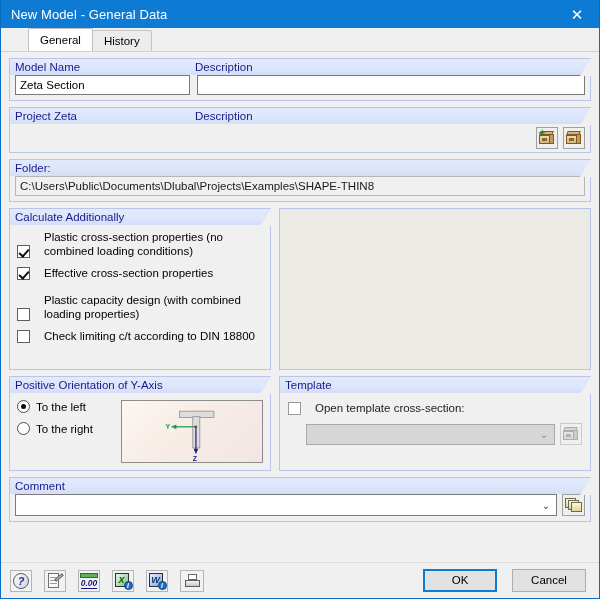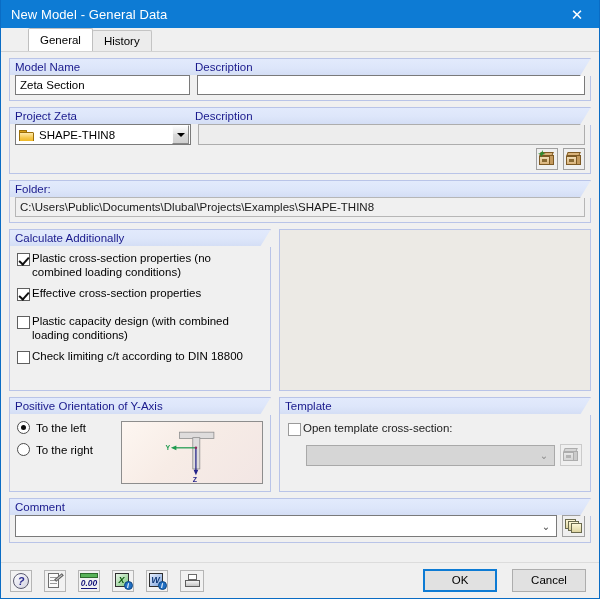--- a/index.html
+++ b/index.html
@@ -131,21 +131,21 @@
   
   .cb{
     width:13px;height:13px;border:1px solid #5f5f5f;background:#fff;box-sizing:border-box;
     flex:0 0 13px;position:relative;margin-top:1px;
   }
   .cb.checked:after{
     content:"";position:absolute;left:3px;top:1px;width:4px;height:8px;
     border:solid #0f0f0f;border-width:0 2px 2px 0;transform:rotate(42deg);
   }
   .cb.disabled{border-color:#9a9a9a;background:#fff;}
-  .chk-row{display:flex;gap:2px;align-items:flex-start;margin-bottom:8px;}
+  .chk-row{display:flex;gap:14px;align-items:flex-end;margin-bottom:8px;}
   .chk-row .txt{line-height:13.5px;font-size:11.5px;}
   .rb{
     width:13px;height:13px;border:1px solid #4c4c4c;border-radius:50%;background:#fff;
     box-sizing:border-box;flex:0 0 13px;position:relative;
   }
   .rb.on:after{content:"";position:absolute;left:3px;top:3px;width:5px;height:5px;border-radius:50%;background:#0d0d0d;}
   .rad-row{display:flex;gap:6px;align-items:center;margin-bottom:9px;}
   
   .preview{
     border:1px solid #8d8d8d;background:linear-gradient(135deg,#fdf6f1 0%,#f7ece6 45%,#f2e6e4 100%);
@@ -211,32 +211,20 @@
         <input class="tin" style="flex: 1 1 0%; margin-left: 7px; margin-right: 5px;" value="">
       </div>
     </div>
 
     <div class="grp">
       <div class="lbl-band">
         <span style="width:180px;padding-left:5px;">Project Zeta</span>
         <span>Description</span>
       </div>
       <div class="fields-row" style="flex-direction:column;padding-bottom:3px;">
-        <div style="display:flex;align-items:center;">
-          <div class="combo" style="width:176px;margin-left:5px;">
-            <div class="cval">
-              <span class="folder"></span>
-              <span>SHAPE-THIN8</span>
-            </div>
-            <div class="cbtn">
-                <i class="tri-down"></i>
-              </div>
-          </div>
-          <input class="tin ro" style="flex: 1 1 0%; margin-left: 7px; margin-right: 5px; height: 21px;" readonly="" value="">
-        </div>
         <div style="display:flex;justify-content:flex-end;gap:5px;margin-top:3px;margin-right:5px;">
           <div class="tbtn">
             <span class="boxicon">
                 <i class="top"></i>
                 <i class="front"></i>
                 <i class="side"></i>
                 <i class="knob"></i>
                 <i class="plus">✦</i>
               </span>
           </div>
@@ -268,21 +256,21 @@
           <div class="chk-row">
             <span class="cb checked"></span>
             <span class="txt">Plastic cross-section properties (no combined loading conditions)</span>
           </div>
           <div class="chk-row">
             <span class="cb checked"></span>
             <span class="txt">Effective cross-section properties</span>
           </div>
           <div class="chk-row" style="margin-top:14px;">
             <span class="cb"></span>
-            <span class="txt">Plastic capacity design (with combined loading conditions)</span>
+            <span class="txt">Plastic capacity design (with combined loading properties)</span>
           </div>
           <div class="chk-row">
             <span class="cb"></span>
             <span class="txt">Check limiting c/t according to DIN 18800</span>
           </div>
         </div>
       </div>
       <div style="flex:1;border:1px solid #b9c4e8;background:#eceae5;"></div>
     </div>
 

